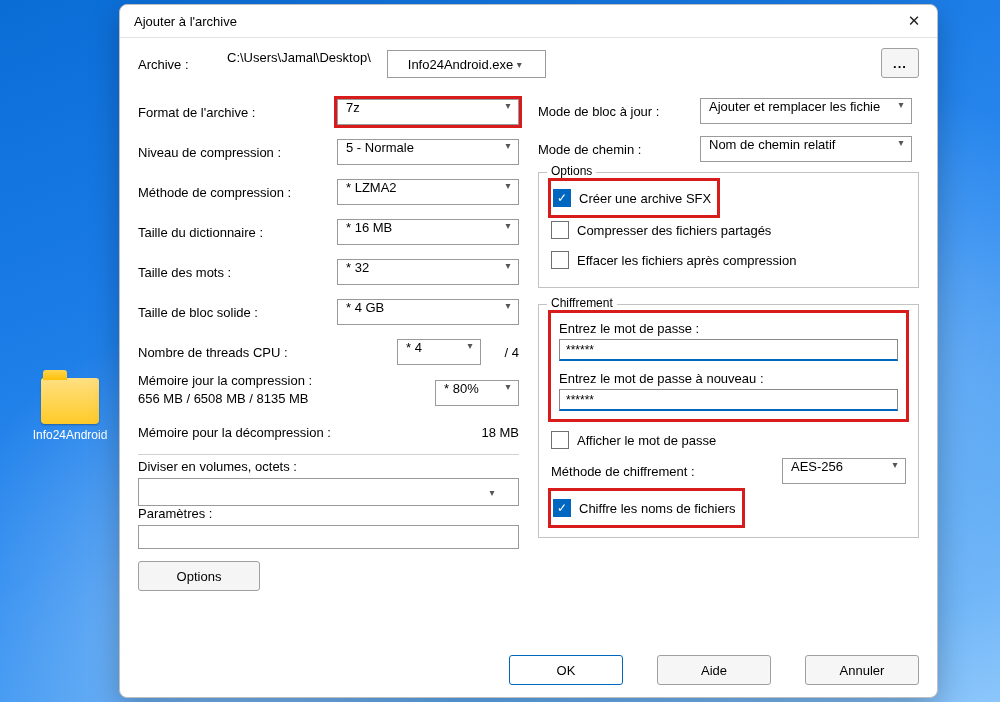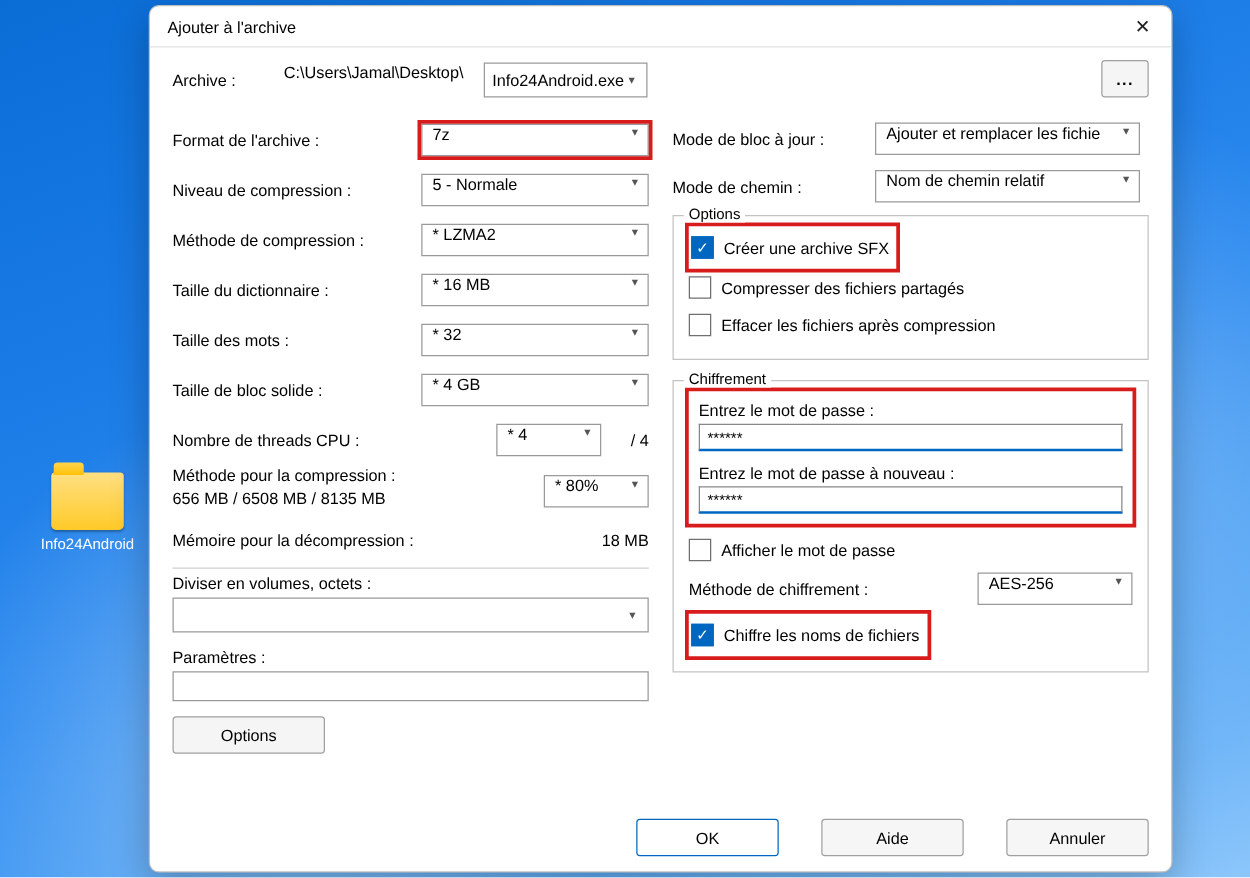--- a/index.html
+++ b/index.html
@@ -77,21 +77,21 @@
     display: flex;
     align-items: flex-end;
     gap: 14px;
     margin-bottom: 6px;
   }
   .archive-row .lbl { width: 60px; padding-bottom: 6px; }
   .archive-row .path-block { flex: 1; display: flex; flex-direction: row; gap: 16px; margin-left: 15px; }
   .path-text { font-size: 13px; }
   .path-select {
     height: 26px; border: 1px solid #9a9a9a; background: #fff;
-    display: flex; align-items: center; padding: 0 6px;
+    display: flex; align-items: center; padding: 0 20px;
     justify-content: space-between;
   }
   .chev { width: 12px; font-size: 10px; color: #555; text-align: center; }
   .browse-btn {
     width: 36px; height: 28px; border: 1px solid #a0a0a0;
     background: #f5f5f5; border-radius: 3px;
     display: flex; align-items: center; justify-content: center;
     font-weight: bold; letter-spacing: 1px;
   }
   .columns {
@@ -275,41 +275,41 @@
           <div class="fld">
             <div class="lbl">Nombre de threads CPU :</div>
             <div class="select half">
               <span>* 4</span>
               <span class="chev">▾</span>
             </div>
             <div class="slash4">/ 4</div>
           </div>
           <div class="fld" style="align-items:flex-start; min-height:46px;">
             <div class="mem-info" style="flex:1">
-              <div>Méthode pour la compression :</div>
+              <div>Mémoire jour la compression :</div>
               <div>656 MB / 6508 MB / 8135 MB</div>
             </div>
             <div class="select half" style="margin-top:8px">
               <span>* 80%</span>
               <span class="chev">▾</span>
             </div>
           </div>
           <div class="fld" style="min-height:28px">
             <div class="lbl">Mémoire pour la décompression :</div>
             <div>18 MB</div>
           </div>
           <div class="sep"></div>
           <div>
             <div>Diviser en volumes, octets :</div>
             <div class="path-select" style="margin-top:4px">
               <span></span>
               <span class="chev">▾</span>
             </div>
           </div>
-          <div style="margin-top:12px">
+          <div style="">
             <div>Paramètres :</div>
             <div class="param-input"></div>
           </div>
           <div class="options-btn">
             <span>Options</span>
           </div>
         </div>
 
         <div class="col right">
           <div class="right-row">

